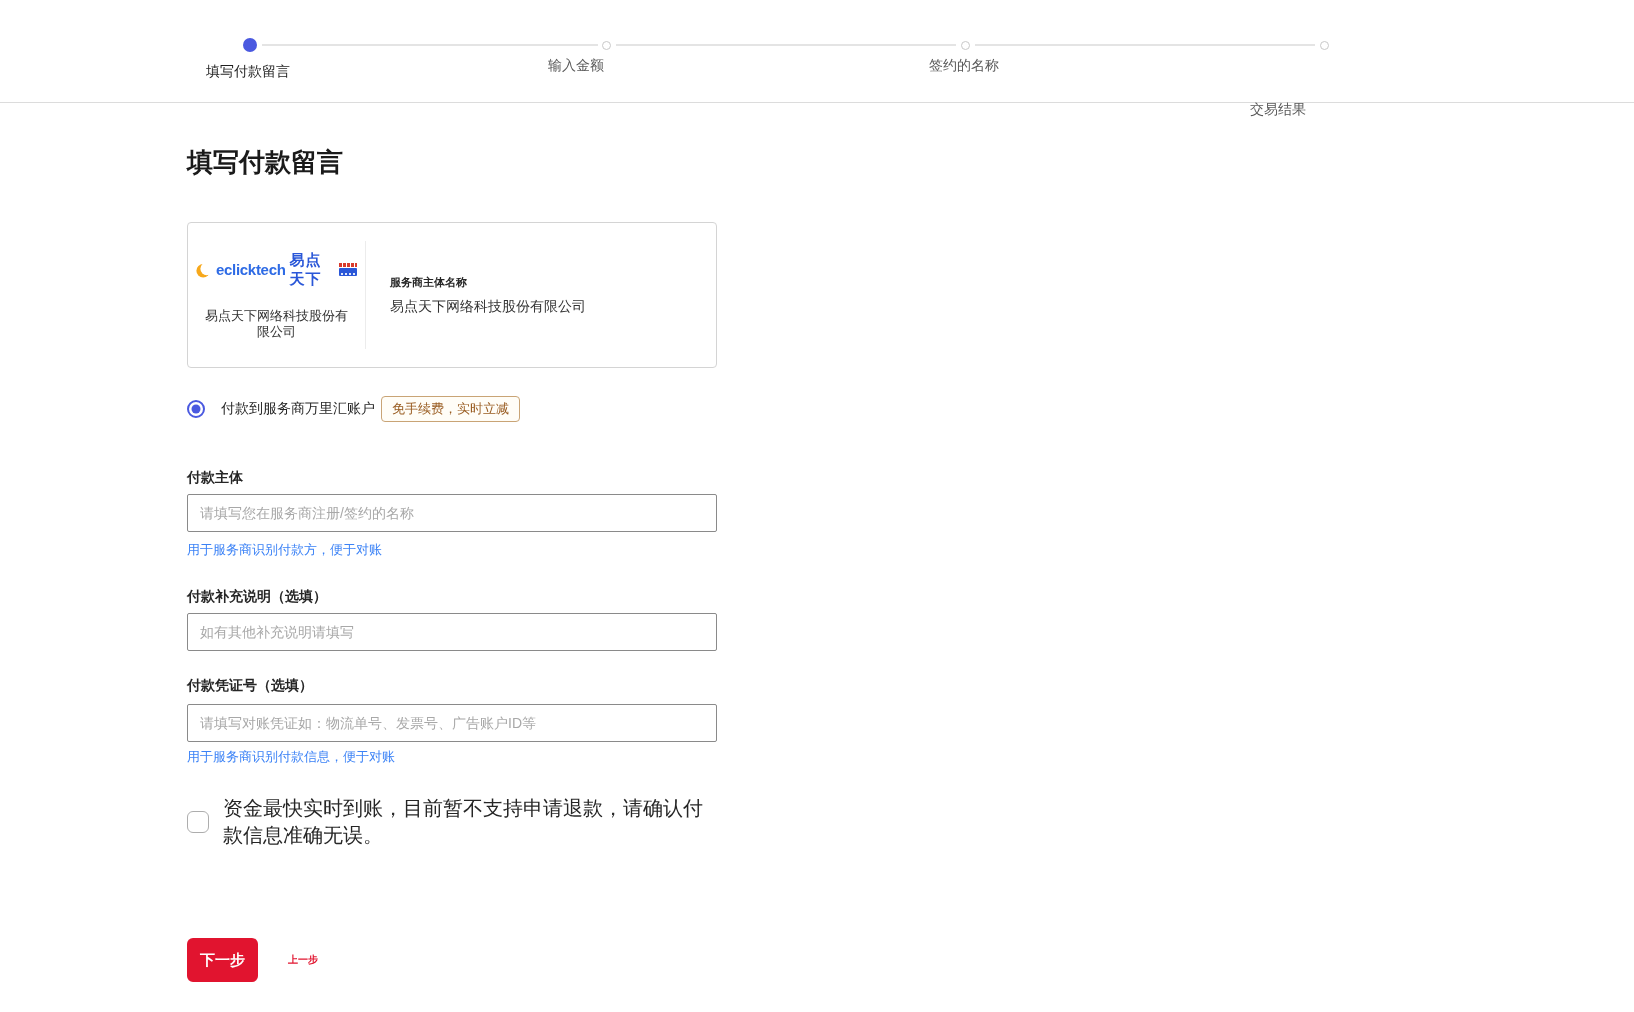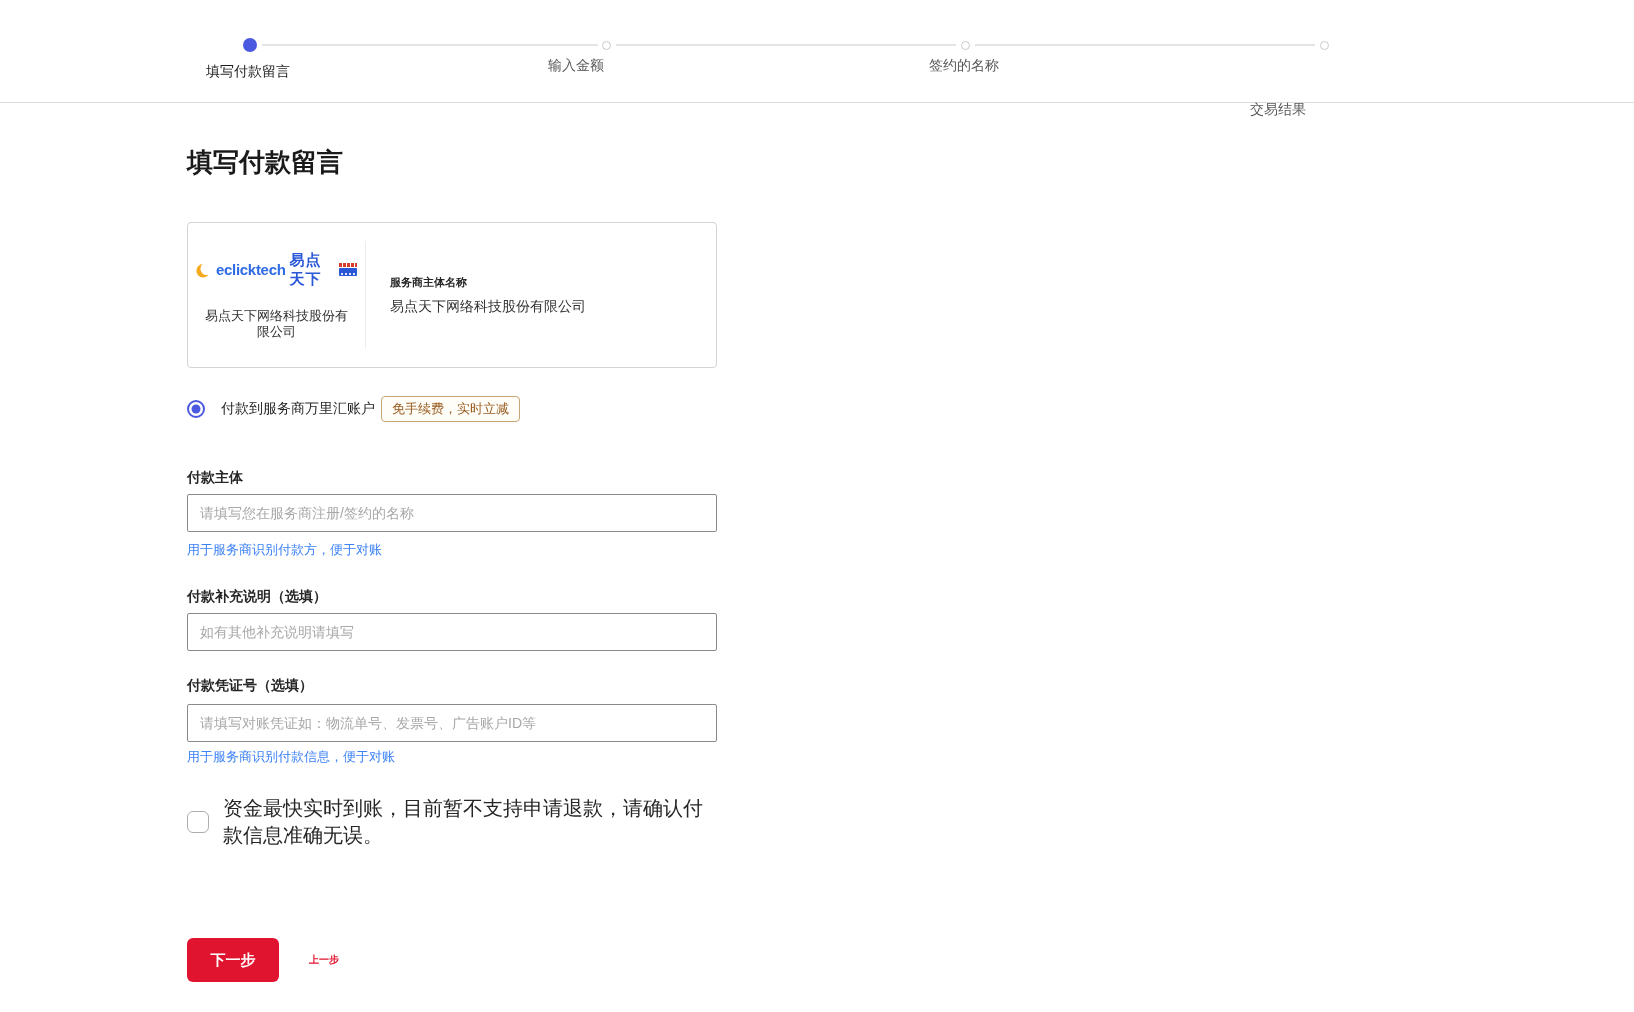--- a/index.html
+++ b/index.html
@@ -68,21 +68,21 @@
   .g3 { margin-top:30px; } .g3 .text-input { margin-top:8px; }
 
   
   .checkbox-row { margin-top:30px; display:flex; align-items:center; }
   .checkbox-control { width:22px; height:22px; border:1.5px solid #adadad; border-radius:6px;
     background:#fff; flex:0 0 auto; cursor:pointer; }
   .checkbox-label { margin-left:14px; font-size:20px; color:#262626; }
 
   
   .actions { margin-top:89px; display:flex; align-items:center; }
-  .btn-next { width:92px; height:44px; background:#e1142f; color:#fff; border:none; border-radius:6px;
+  .btn-next { width:71px; height:44px; background:#e1142f; color:#fff; border:none; border-radius:6px;
     font-size:15px; font-weight:700; cursor:pointer;
     font-family:"Liberation Sans","DejaVu Sans",sans-serif; }
   .btn-prev { margin-left:30px; background:none; border:none; color:#e1142f; font-size:10px;
     font-weight:700; cursor:pointer; font-family:"Liberation Sans","DejaVu Sans",sans-serif; }
 </style>
 </head>
 <body>
 
 <header class="header">
   <div class="connector" style="left:262px; width:336px;"></div>

